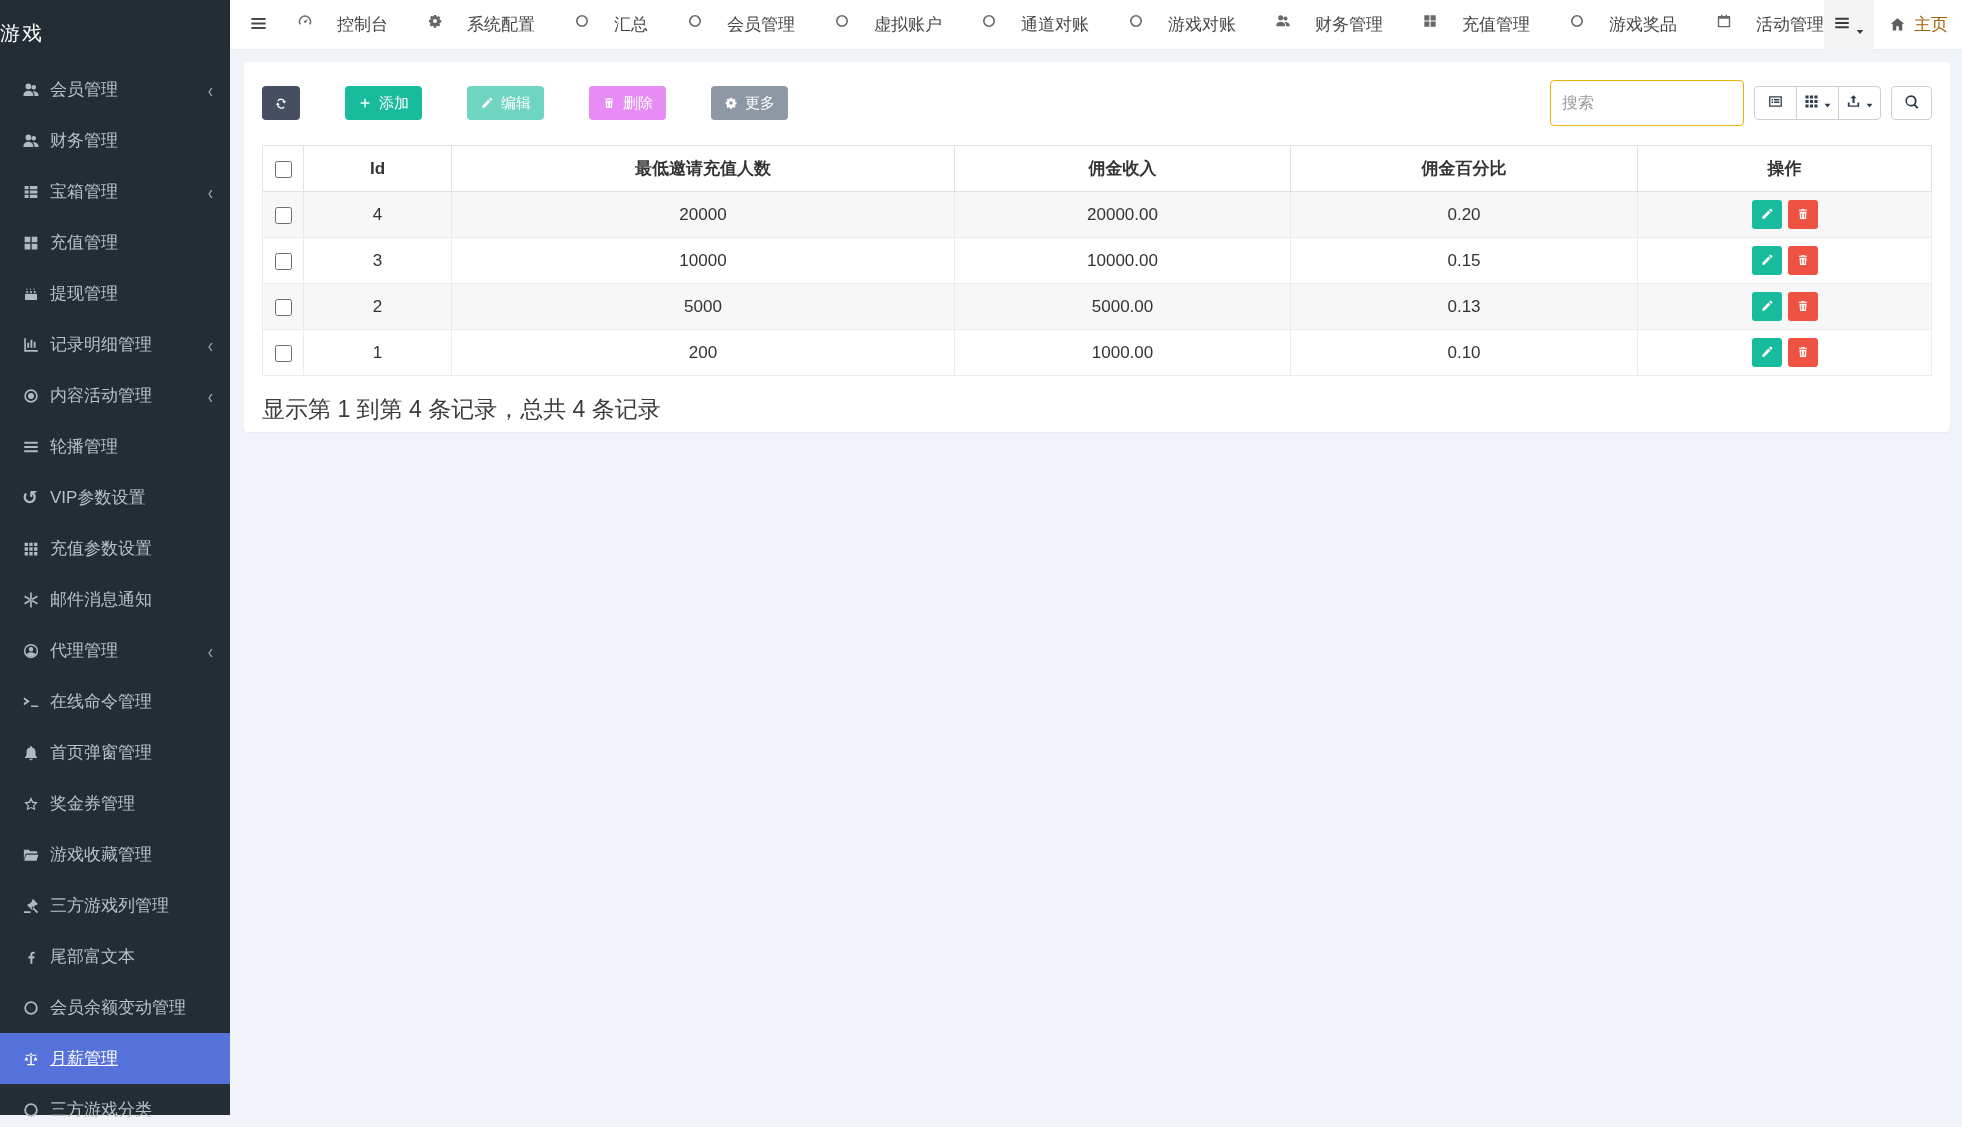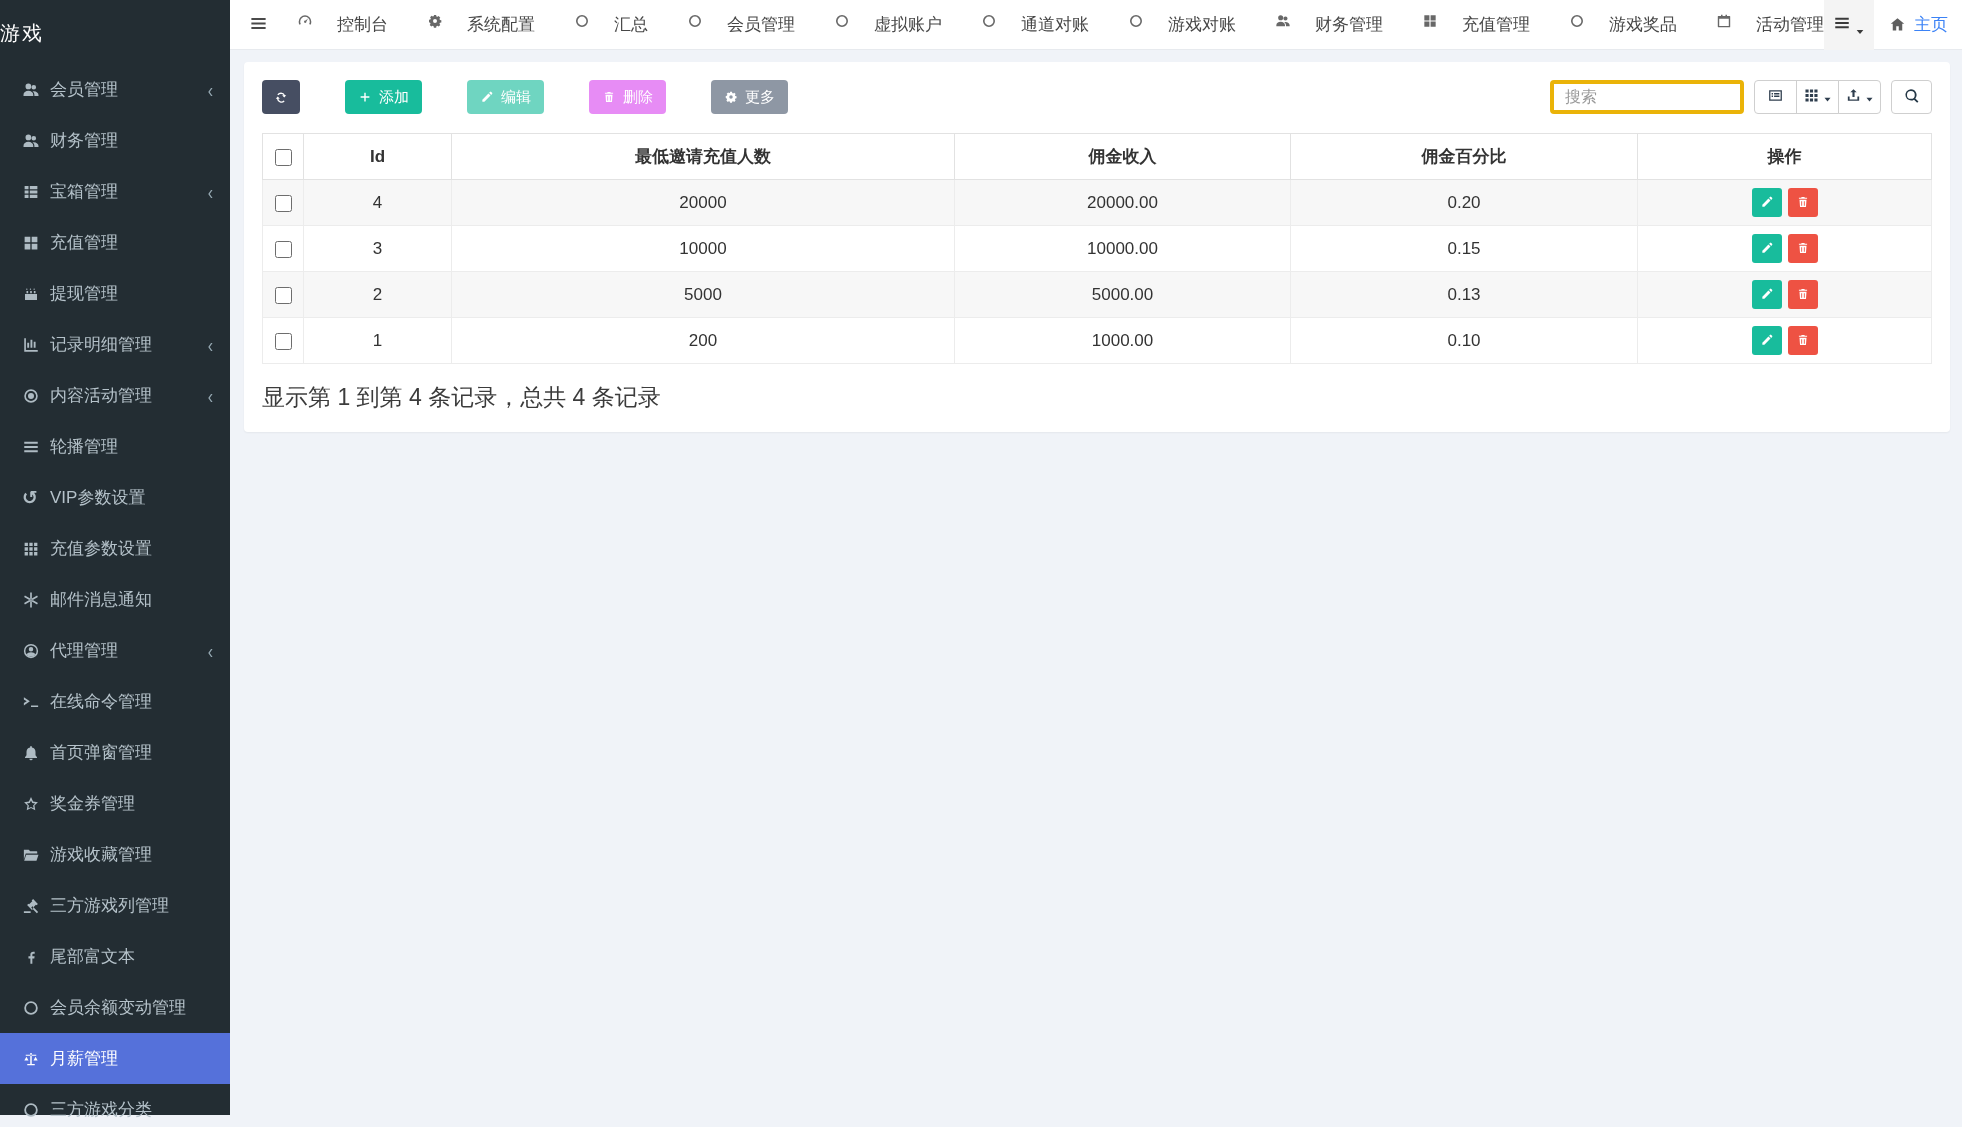--- a/index.html
+++ b/index.html
@@ -15,57 +15,57 @@
 
   
   .sidebar{position:absolute;left:0;top:0;width:230px;height:1115px;background:#232d33;}
   .brand{height:50px;line-height:50px;text-align:left;color:#ffffff;font-size:20px;letter-spacing:2px;margin-top:8px;}
   .menu{padding-top:6px;}
   .s-item{height:51px;display:flex;align-items:center;padding:0 16px 0 22px;color:#b5c2ca;cursor:pointer;}
   .s-item .icw{width:28px;display:flex;justify-content:flex-start;align-items:center;color:#aebbc3;font-size:18px;}
   .s-item .ic{width:18px;height:18px;}
   .s-label{font-size:17px;white-space:nowrap;}
   .chev{margin-left:auto;color:#96a9b3;font-size:20px;line-height:1;transform:scaleX(0.8);}
-  .s-item.active{background:#5571da;color:#ffffff;}
+  .s-item.active{background:#5571da;color:#ffffff;text-decoration:underline;}
   .s-item.active .icw{color:#ffffff;}
 
   
   .navbar{position:absolute;left:230px;top:0;width:1732px;height:50px;background:#ffffff;
     border-bottom:1px solid #e7eaee;display:flex;align-items:center;box-sizing:border-box;}
   .hamburger{padding:0 19px;color:#4a4a4a;display:flex;align-items:center;cursor:pointer;}
   .hamburger .ic{width:19px;height:19px;}
   .nav-items{display:flex;align-items:center;gap:39px;margin-left:10px;}
   .n-item{display:flex;align-items:flex-start;gap:24px;color:#474747;font-size:17px;cursor:pointer;white-space:nowrap;}
   .n-item .icw{color:#686868;display:flex;align-items:center;}
   .n-item .ic{width:16px;height:16px;}
   .nav-right{margin-left:auto;display:flex;align-items:center;height:50px;}
   .toggle-block{width:50px;height:50px;background:#f4f4f4;display:flex;align-items:center;justify-content:center;gap:4px;color:#3a3a3a;cursor:pointer;}
   .toggle-block .ic{width:18px;height:18px;}
   .toggle-block .caret{width:10px;height:10px;}
-  .nr-item{display:flex;align-items:center;gap:8px;color:#3b82f6;font-size:17px;padding:0 15px;cursor:pointer;white-space:nowrap;}
+  .nr-item{display:flex;align-items:center;gap:8px;color:#a16207;font-size:17px;padding:0 15px;cursor:pointer;white-space:nowrap;}
   .nr-item .icw{color:#5f5f5f;display:flex;align-items:center;}
   .nr-item .ic{width:17px;height:17px;}
   .nr-icon-btn{padding:0 16px;color:#5f5f5f;display:flex;align-items:center;cursor:pointer;}
   .nr-icon-btn .ic{width:18px;height:18px;}
 
   
   .content{position:absolute;left:230px;top:50px;width:1732px;height:1077px;}
   .card{position:absolute;left:14px;top:12px;width:1706px;height:370px;background:#ffffff;border-radius:4px;
     padding:18px;box-sizing:border-box;box-shadow:0 1px 2px rgba(0,0,0,.05);}
   .toolbar{display:flex;align-items:center;}
   .btn{height:34px;border:none;border-radius:4px;display:inline-flex;align-items:center;gap:7px;
     padding:0 13px;color:#fff;font-size:15px;margin-right:7px;cursor:pointer;font-family:inherit;}
   .btn .ic{width:14px;height:14px;}
   .btn-dark{background:#464e62;padding:0 12px;}
   .btn-success{background:#18bc9c;}
   .btn-success-disabled{background:#18bc9c;opacity:.62;cursor:default;}
   .btn-danger-disabled{background:#d946ef;opacity:.62;cursor:default;}
   .btn-secondary{background:#8e97a4;}
   .search-area{margin-left:auto;display:flex;align-items:center;}
-  .search-input{width:194px;height:34px;box-sizing:border-box;border:4px solid #eab308;border-radius:4px;
+  .search-input{width:194px;height:46px;box-sizing:border-box;border:1px solid #eab308;border-radius:4px;
     padding:0 11px;font-size:16px;color:#333;font-family:inherit;outline:none;margin-left:14px;}
   .search-input::placeholder{color:#9a9a9a;}
   .vgroup{display:flex;margin-left:10px;}
   .vbtn{width:43px;height:34px;background:#fff;border:1px solid #cfcfcf;margin-left:-1px;display:flex;
     align-items:center;justify-content:center;gap:3px;color:#2f3e4e;cursor:pointer;box-sizing:border-box;}
   .vbtn:first-child{border-radius:4px 0 0 4px;margin-left:0;}
   .vbtn:last-child{border-radius:0 4px 4px 0;}
   .vbtn .ic{width:17px;height:17px;}
   .vbtn .caret{width:9px;height:9px;}
   .sbtn{width:41px;height:34px;background:#fff;border:1px solid #cfcfcf;border-radius:4px;margin-left:10px;

